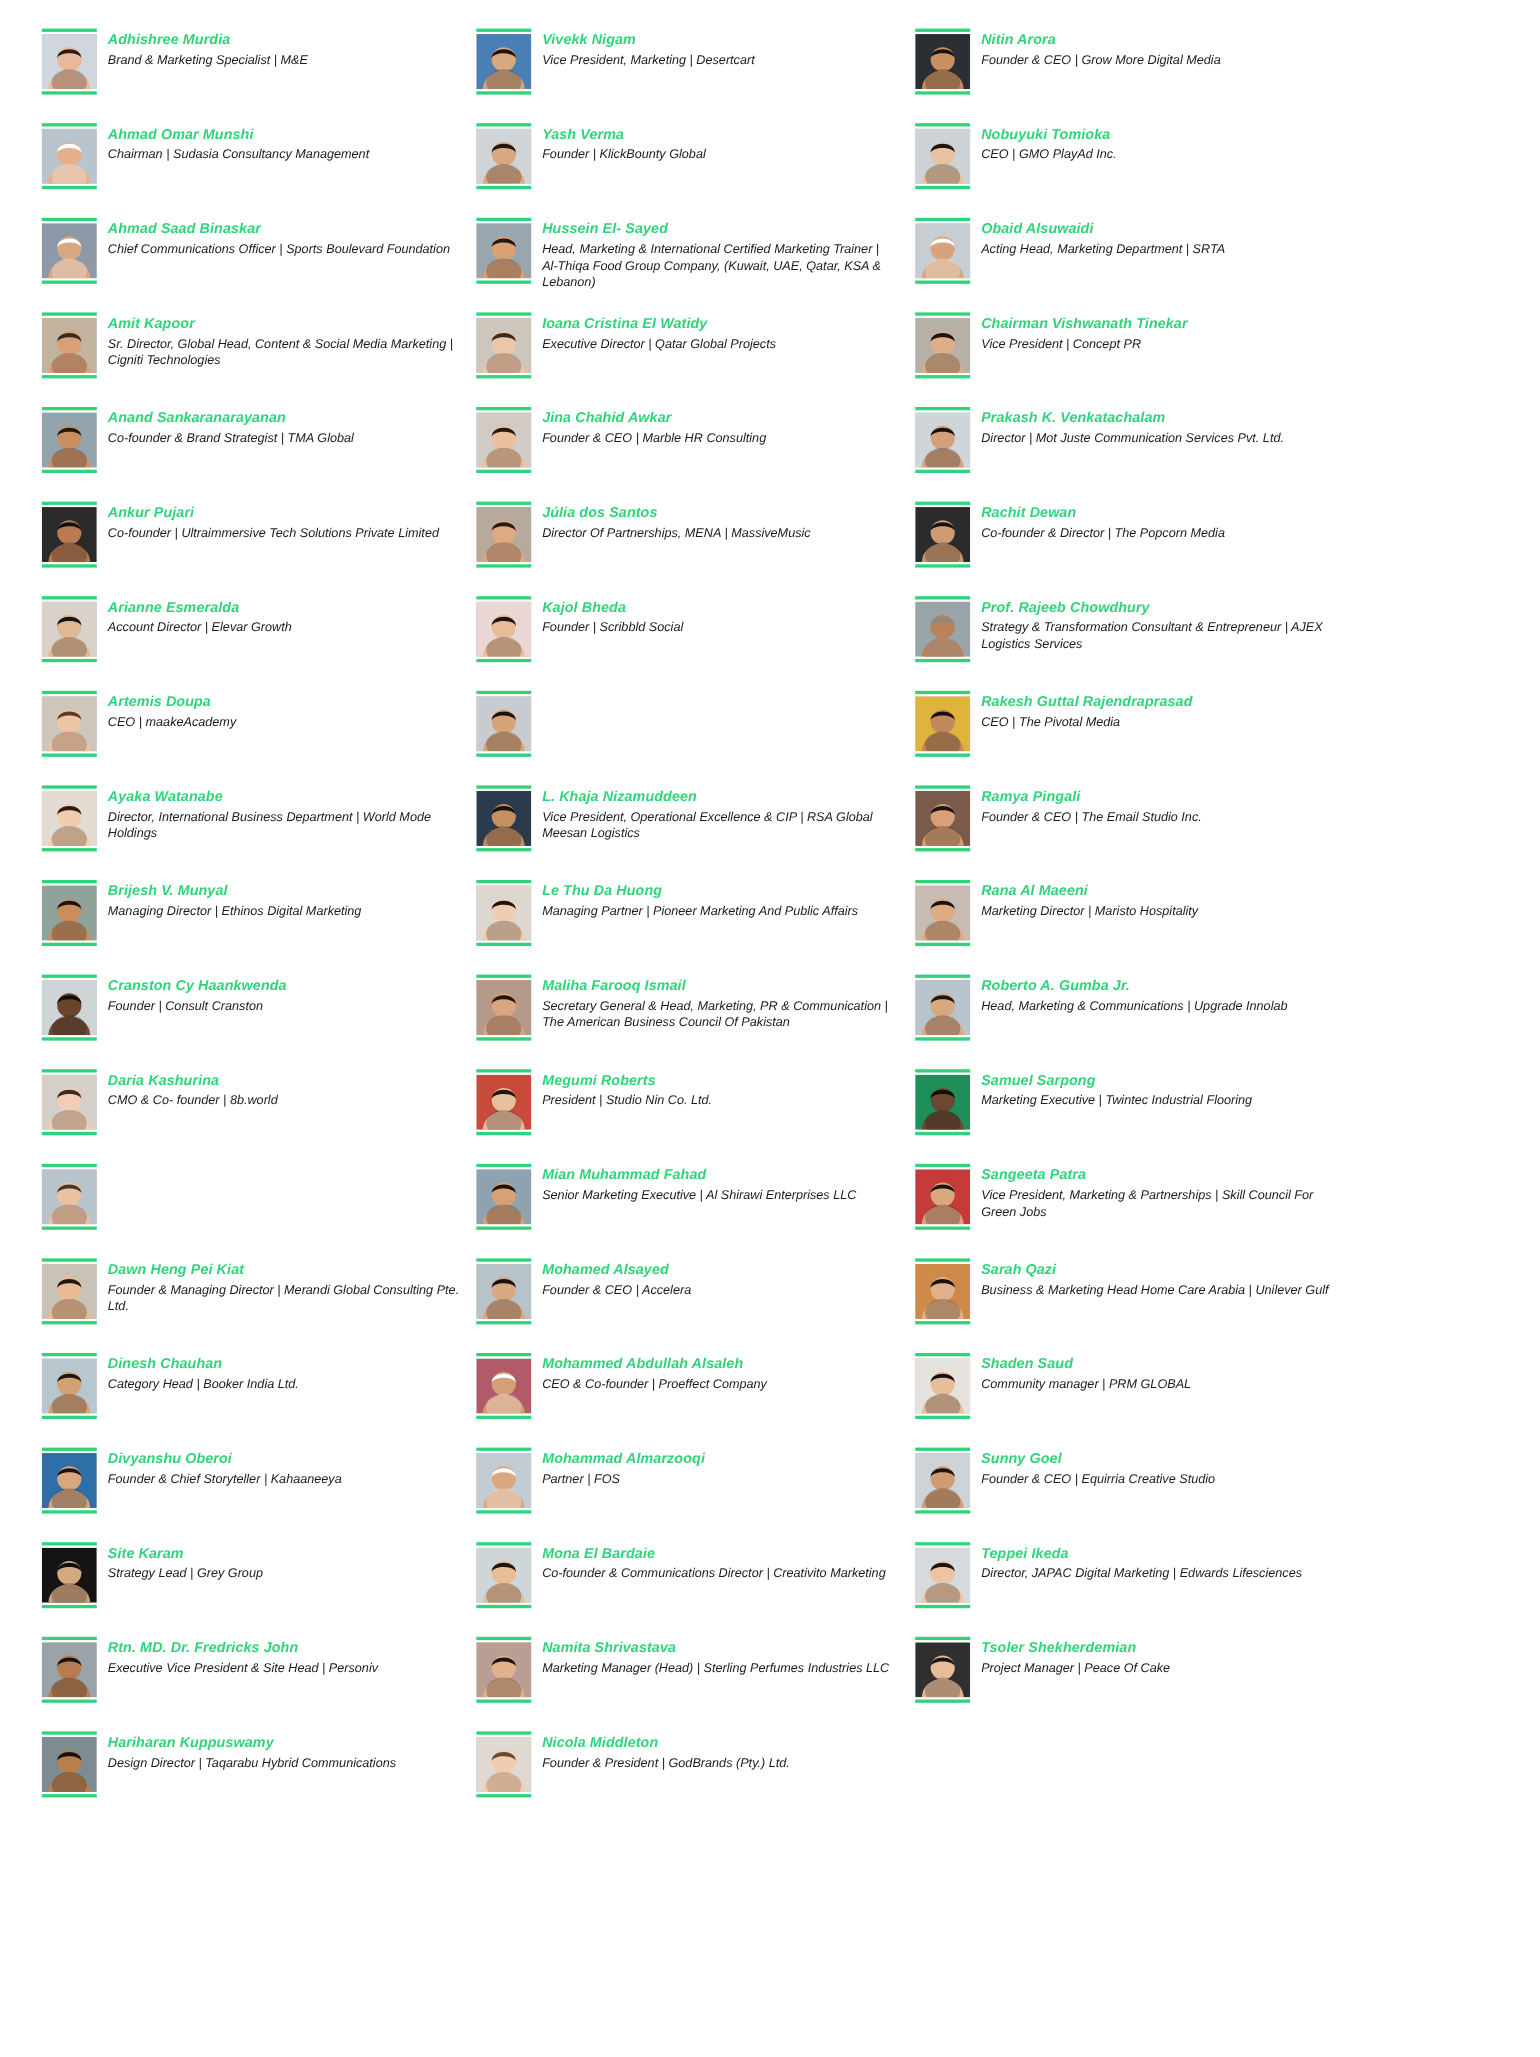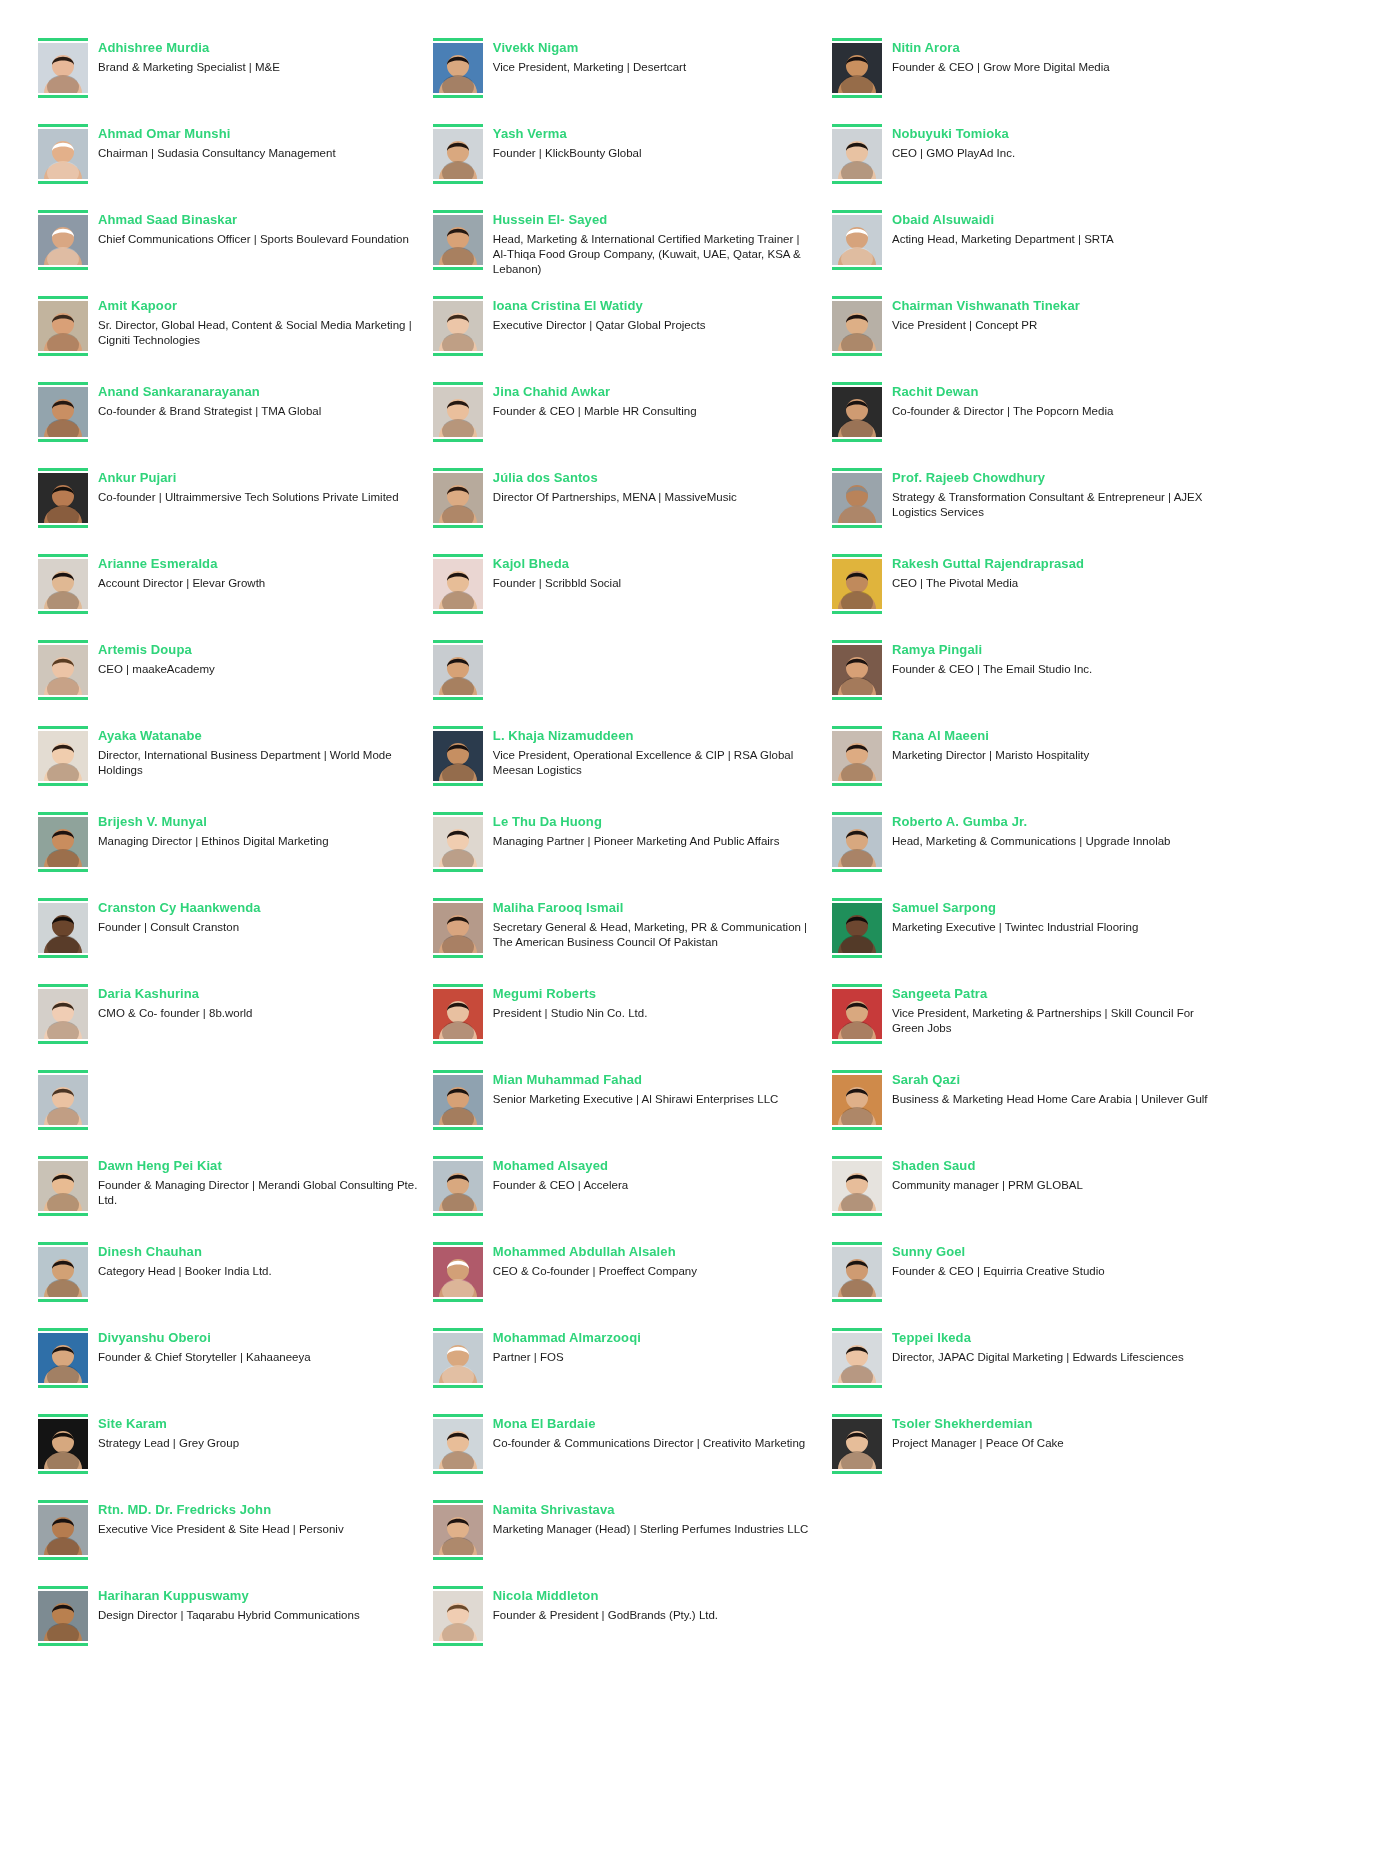--- a/index.html
+++ b/index.html
@@ -9,21 +9,22 @@
     background: #ffffff;
   }
   body {
     width: 1400px;
     min-height: 1870px;
     font-family: "Liberation Sans", sans-serif;
     color: #1a1a1a;
   }
   .page {
     width: 1240px;
-    padding: 38px 30px 40px 30px;
+    padding: 26px 30px 40px 30px;
+    font-style: italic;
   }
   .columns {
     display: flex;
     gap: 0px;
     align-items: flex-start;
   }
   .col {
     width: 460px;
     display: flex;
     flex-direction: column;
@@ -794,20 +795,37 @@
           </div>
           <div class="txt">
             <div class="name">Chairman Vishwanath Tinekar</div>
             <div class="role">Vice President | Concept PR</div>
           </div>
         </div>
         <div class="person">
           <div class="photo-wrap">
             <div class="photo">
               <svg viewBox="0 0 50 50" width="50" height="50" class="face">
+                <rect x="0" y="0" width="50" height="50" fill="#cfd6da"></rect>
+                <ellipse cx="25" cy="50" rx="19" ry="17" fill="#d3a07a" opacity="0.95"></ellipse>
+                <circle cx="25" cy="23" r="11" fill="#d3a07a"></circle>
+                <path d="M14 22 C14 11, 36 11, 36 22 C34 16, 16 16, 14 22 Z" fill="#171110"></path>
+                <ellipse cx="25" cy="44" rx="16" ry="12" fill="#171110" opacity="0.25"></ellipse>
+              </svg>
+            </div>
+          </div>
+          <div class="txt">
+            <div class="name">Prakash K. Venkatachalam</div>
+            <div class="role">Director | Mot Juste Communication Services Pvt. Ltd.</div>
+          </div>
+        </div>
+        <div class="person">
+          <div class="photo-wrap">
+            <div class="photo">
+              <svg viewBox="0 0 50 50" width="50" height="50" class="face">
                 <rect x="0" y="0" width="50" height="50" fill="#2b2b2b"></rect>
                 <ellipse cx="25" cy="50" rx="19" ry="17" fill="#cf9b72" opacity="0.95"></ellipse>
                 <circle cx="25" cy="23" r="11" fill="#cf9b72"></circle>
                 <path d="M14 22 C14 11, 36 11, 36 22 C34 16, 16 16, 14 22 Z" fill="#171110"></path>
                 <ellipse cx="25" cy="44" rx="16" ry="12" fill="#171110" opacity="0.25"></ellipse>
               </svg>
             </div>
           </div>
           <div class="txt">
             <div class="name">Rachit Dewan</div>

